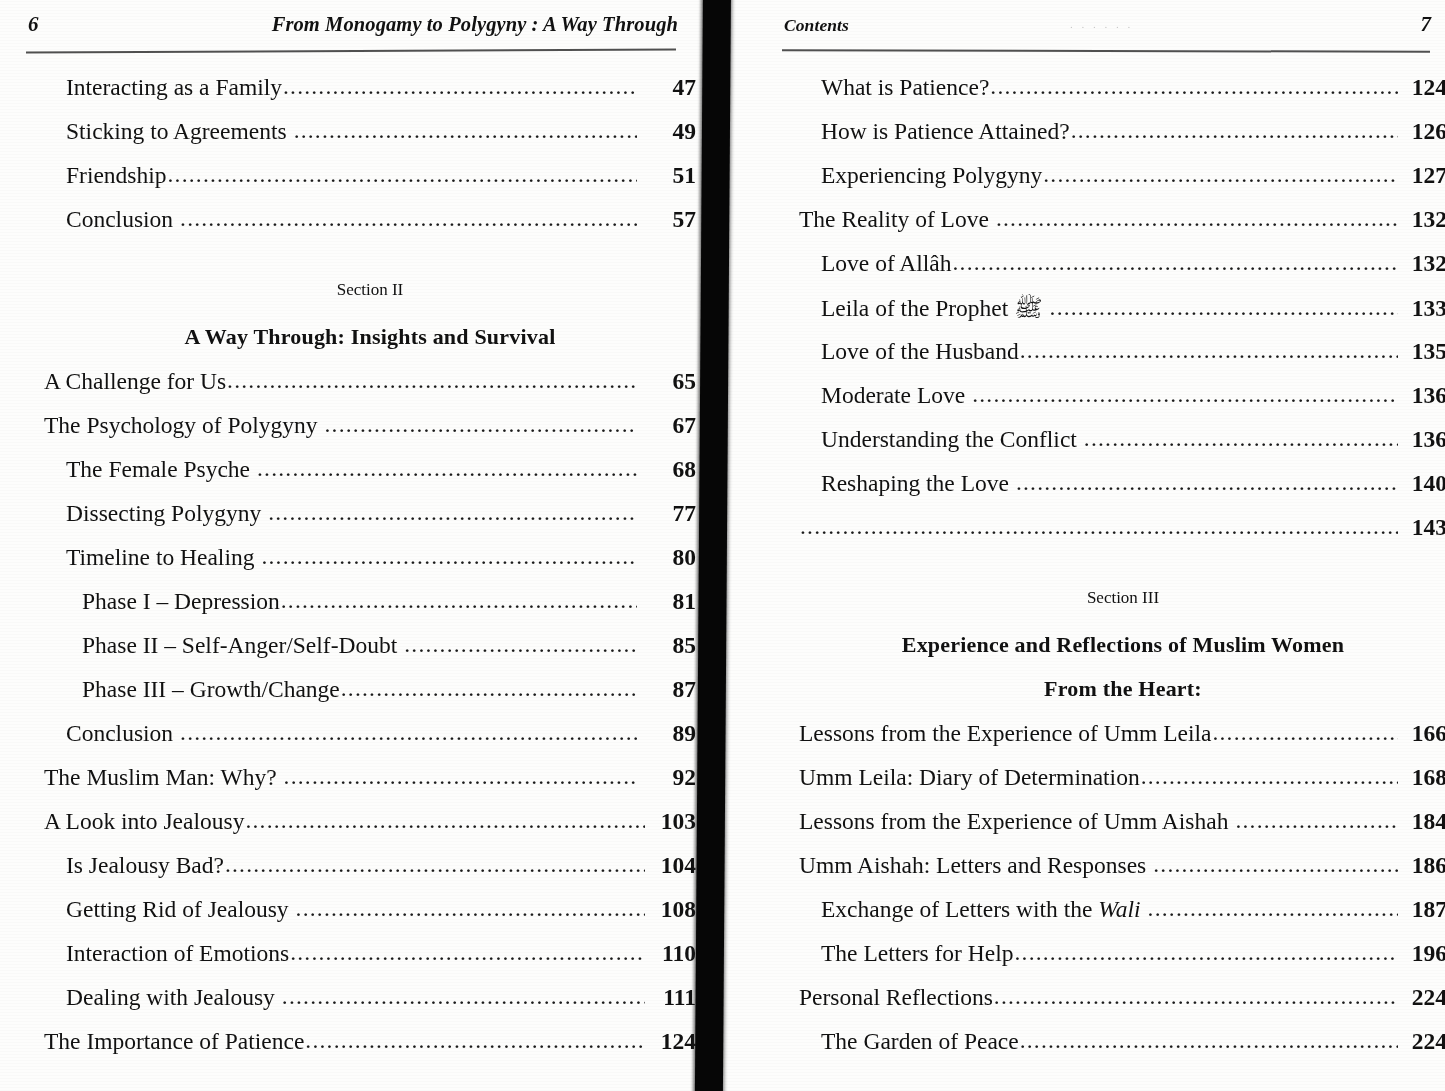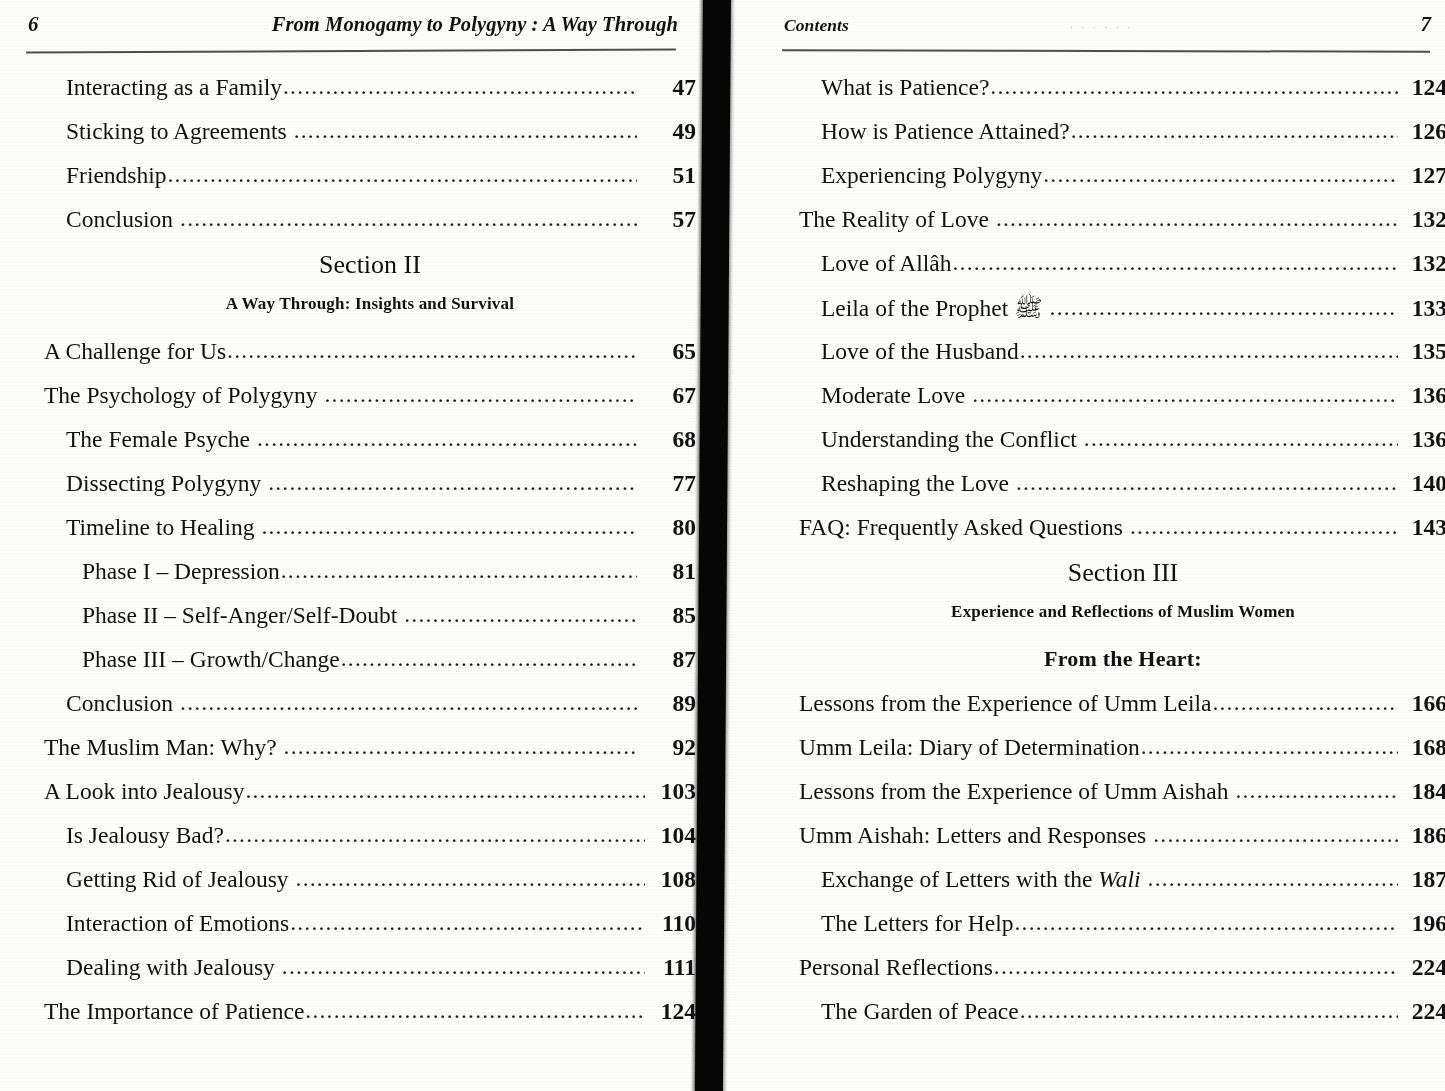--- a/index.html
+++ b/index.html
@@ -158,29 +158,30 @@
   .indent2 { padding-left: 38px; }
 
   .entry.gap-left .label { padding-right: 6px; }
 
   
   .sec-head {
     height: 44px;
     display: flex;
     align-items: baseline;
     justify-content: center;
-    font-size: 26px;
+    font-size: 17px;
     font-weight: 400;
+    margin-top: 30px;
   }
   .sec-sub {
     height: 44px;
     display: flex;
     align-items: baseline;
     justify-content: center;
-    font-size: 17px;
+    font-size: 22px;
     font-weight: 700;
     letter-spacing: .2px;
   }
   .sec-sub.small { font-size: 22px; }
 
   
   .entry-wrap {
     height: 44px;
     font-size: 23.5px;
     display: flex;
@@ -377,21 +378,20 @@
           <span class="label">Understanding the Conflict</span>
           <span class="leader">..........................................................................................</span>
           <span class="pageno">136</span>
         </div>
         <div class="entry indent1 gap-left">
           <span class="label">Reshaping the Love</span>
           <span class="leader">..........................................................................................</span>
           <span class="pageno">140</span>
         </div>
         <div class="entry indent0 gap-left">
-          <span class="label">FAQ: Frequently Asked Questions</span>
           <span class="leader">..........................................................................................</span>
           <span class="pageno">143</span>
         </div>
         <div class="sec-head">Section III</div>
         <div class="sec-sub">Experience and Reflections of Muslim Women</div>
         <div class="sec-sub small">From the Heart:</div>
         <div class="entry indent0">
           <span class="label">Lessons from the Experience of Umm Leila</span>
           <span class="leader">..........................................................................................</span>
           <span class="pageno">166</span>

